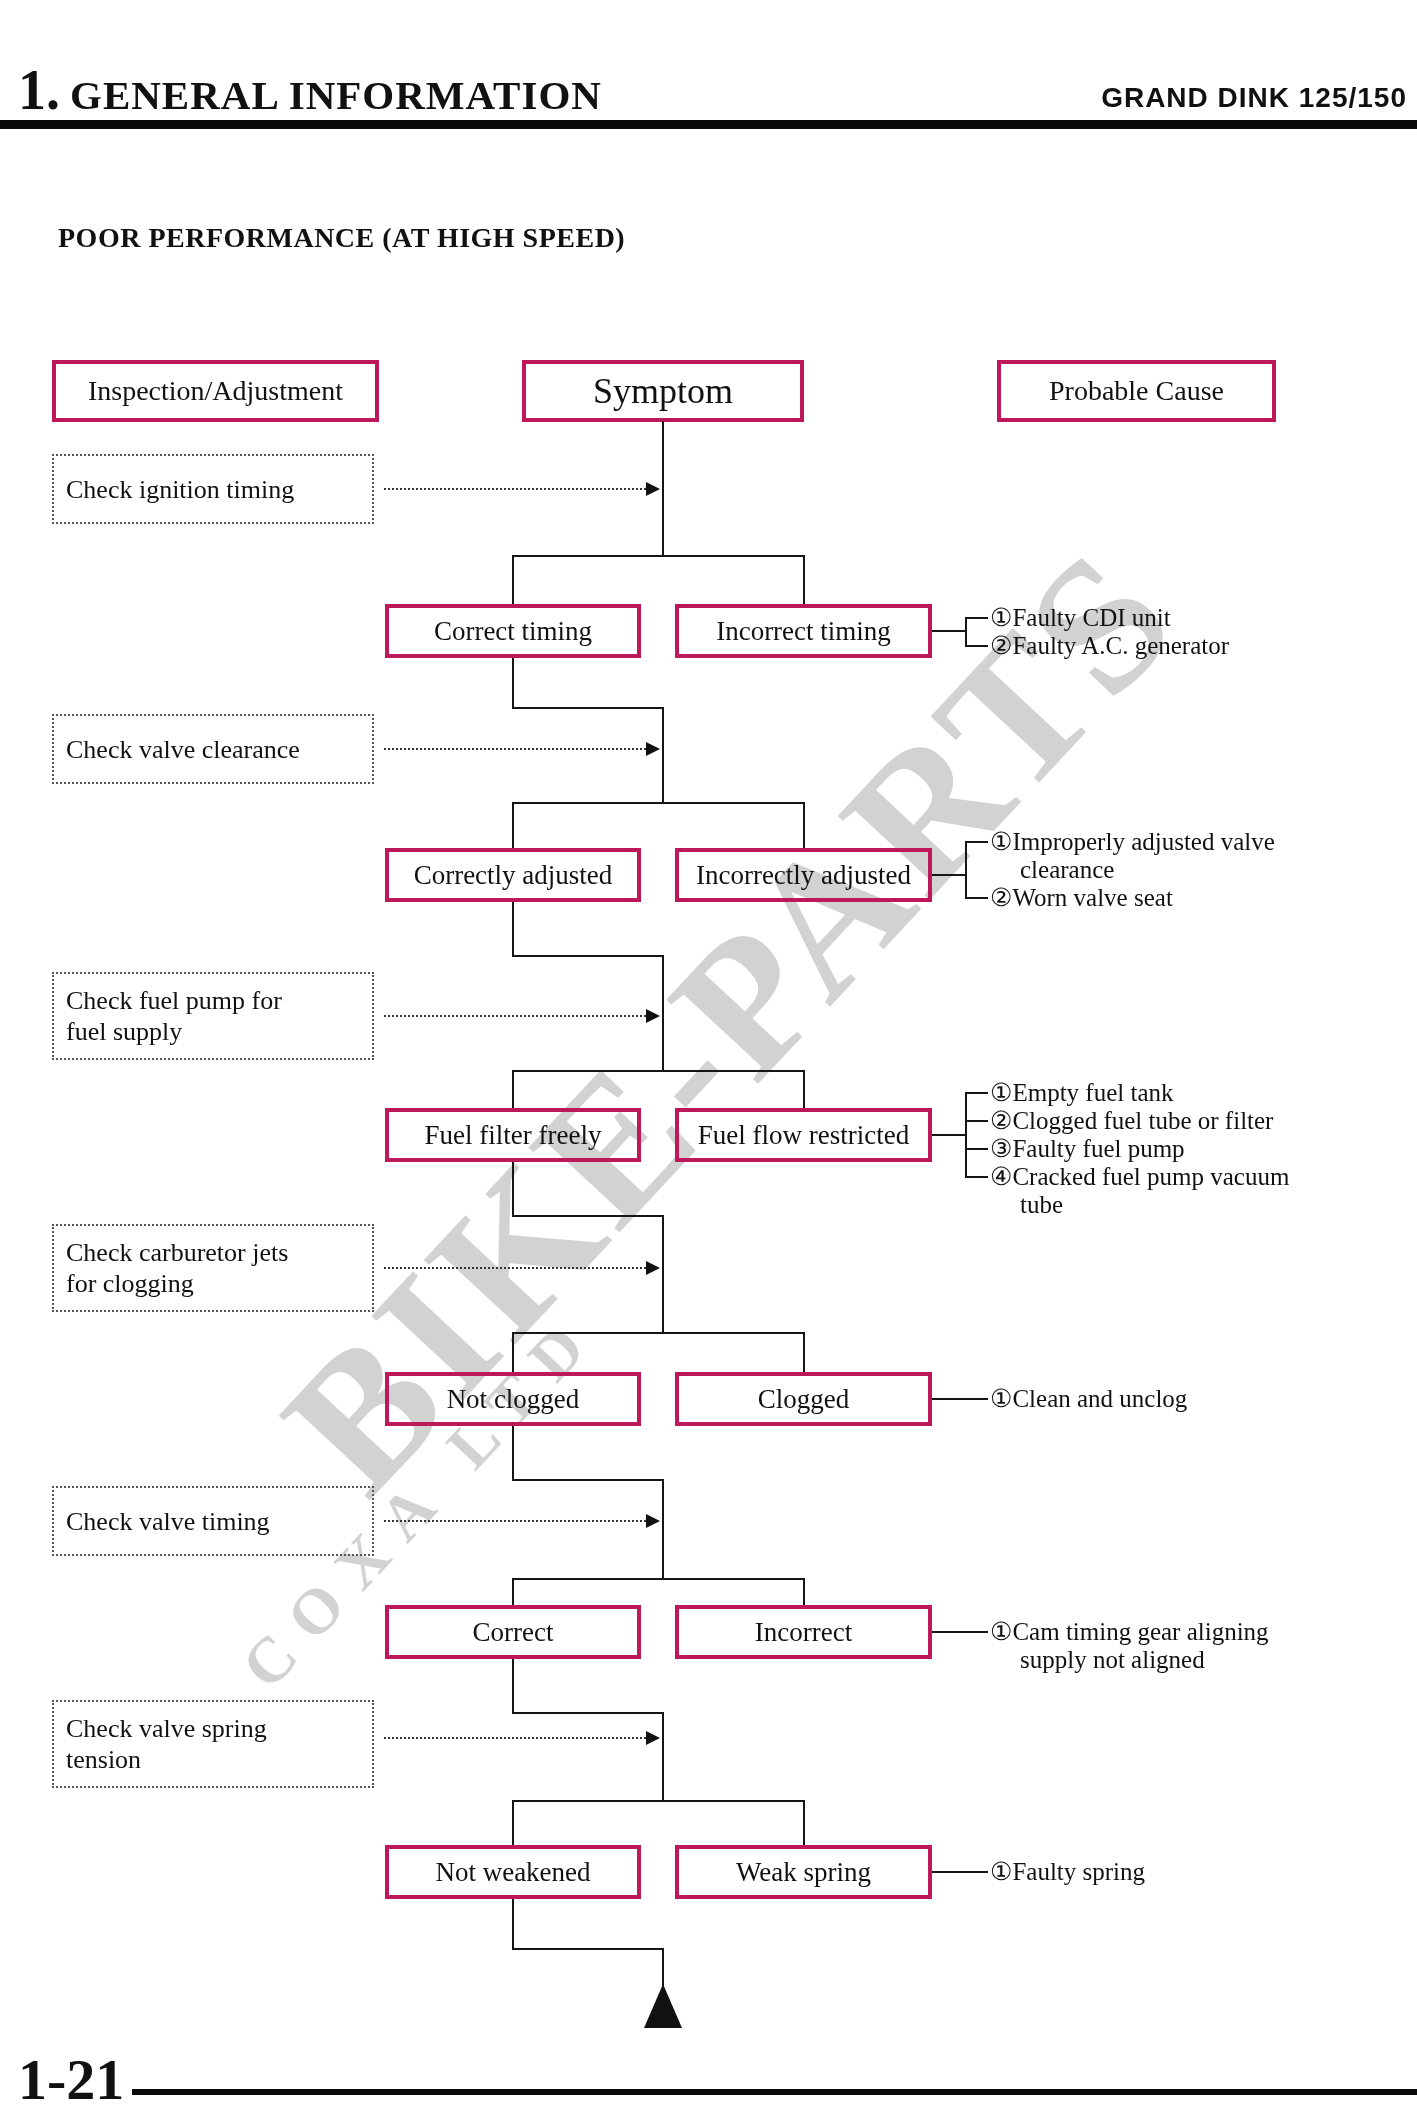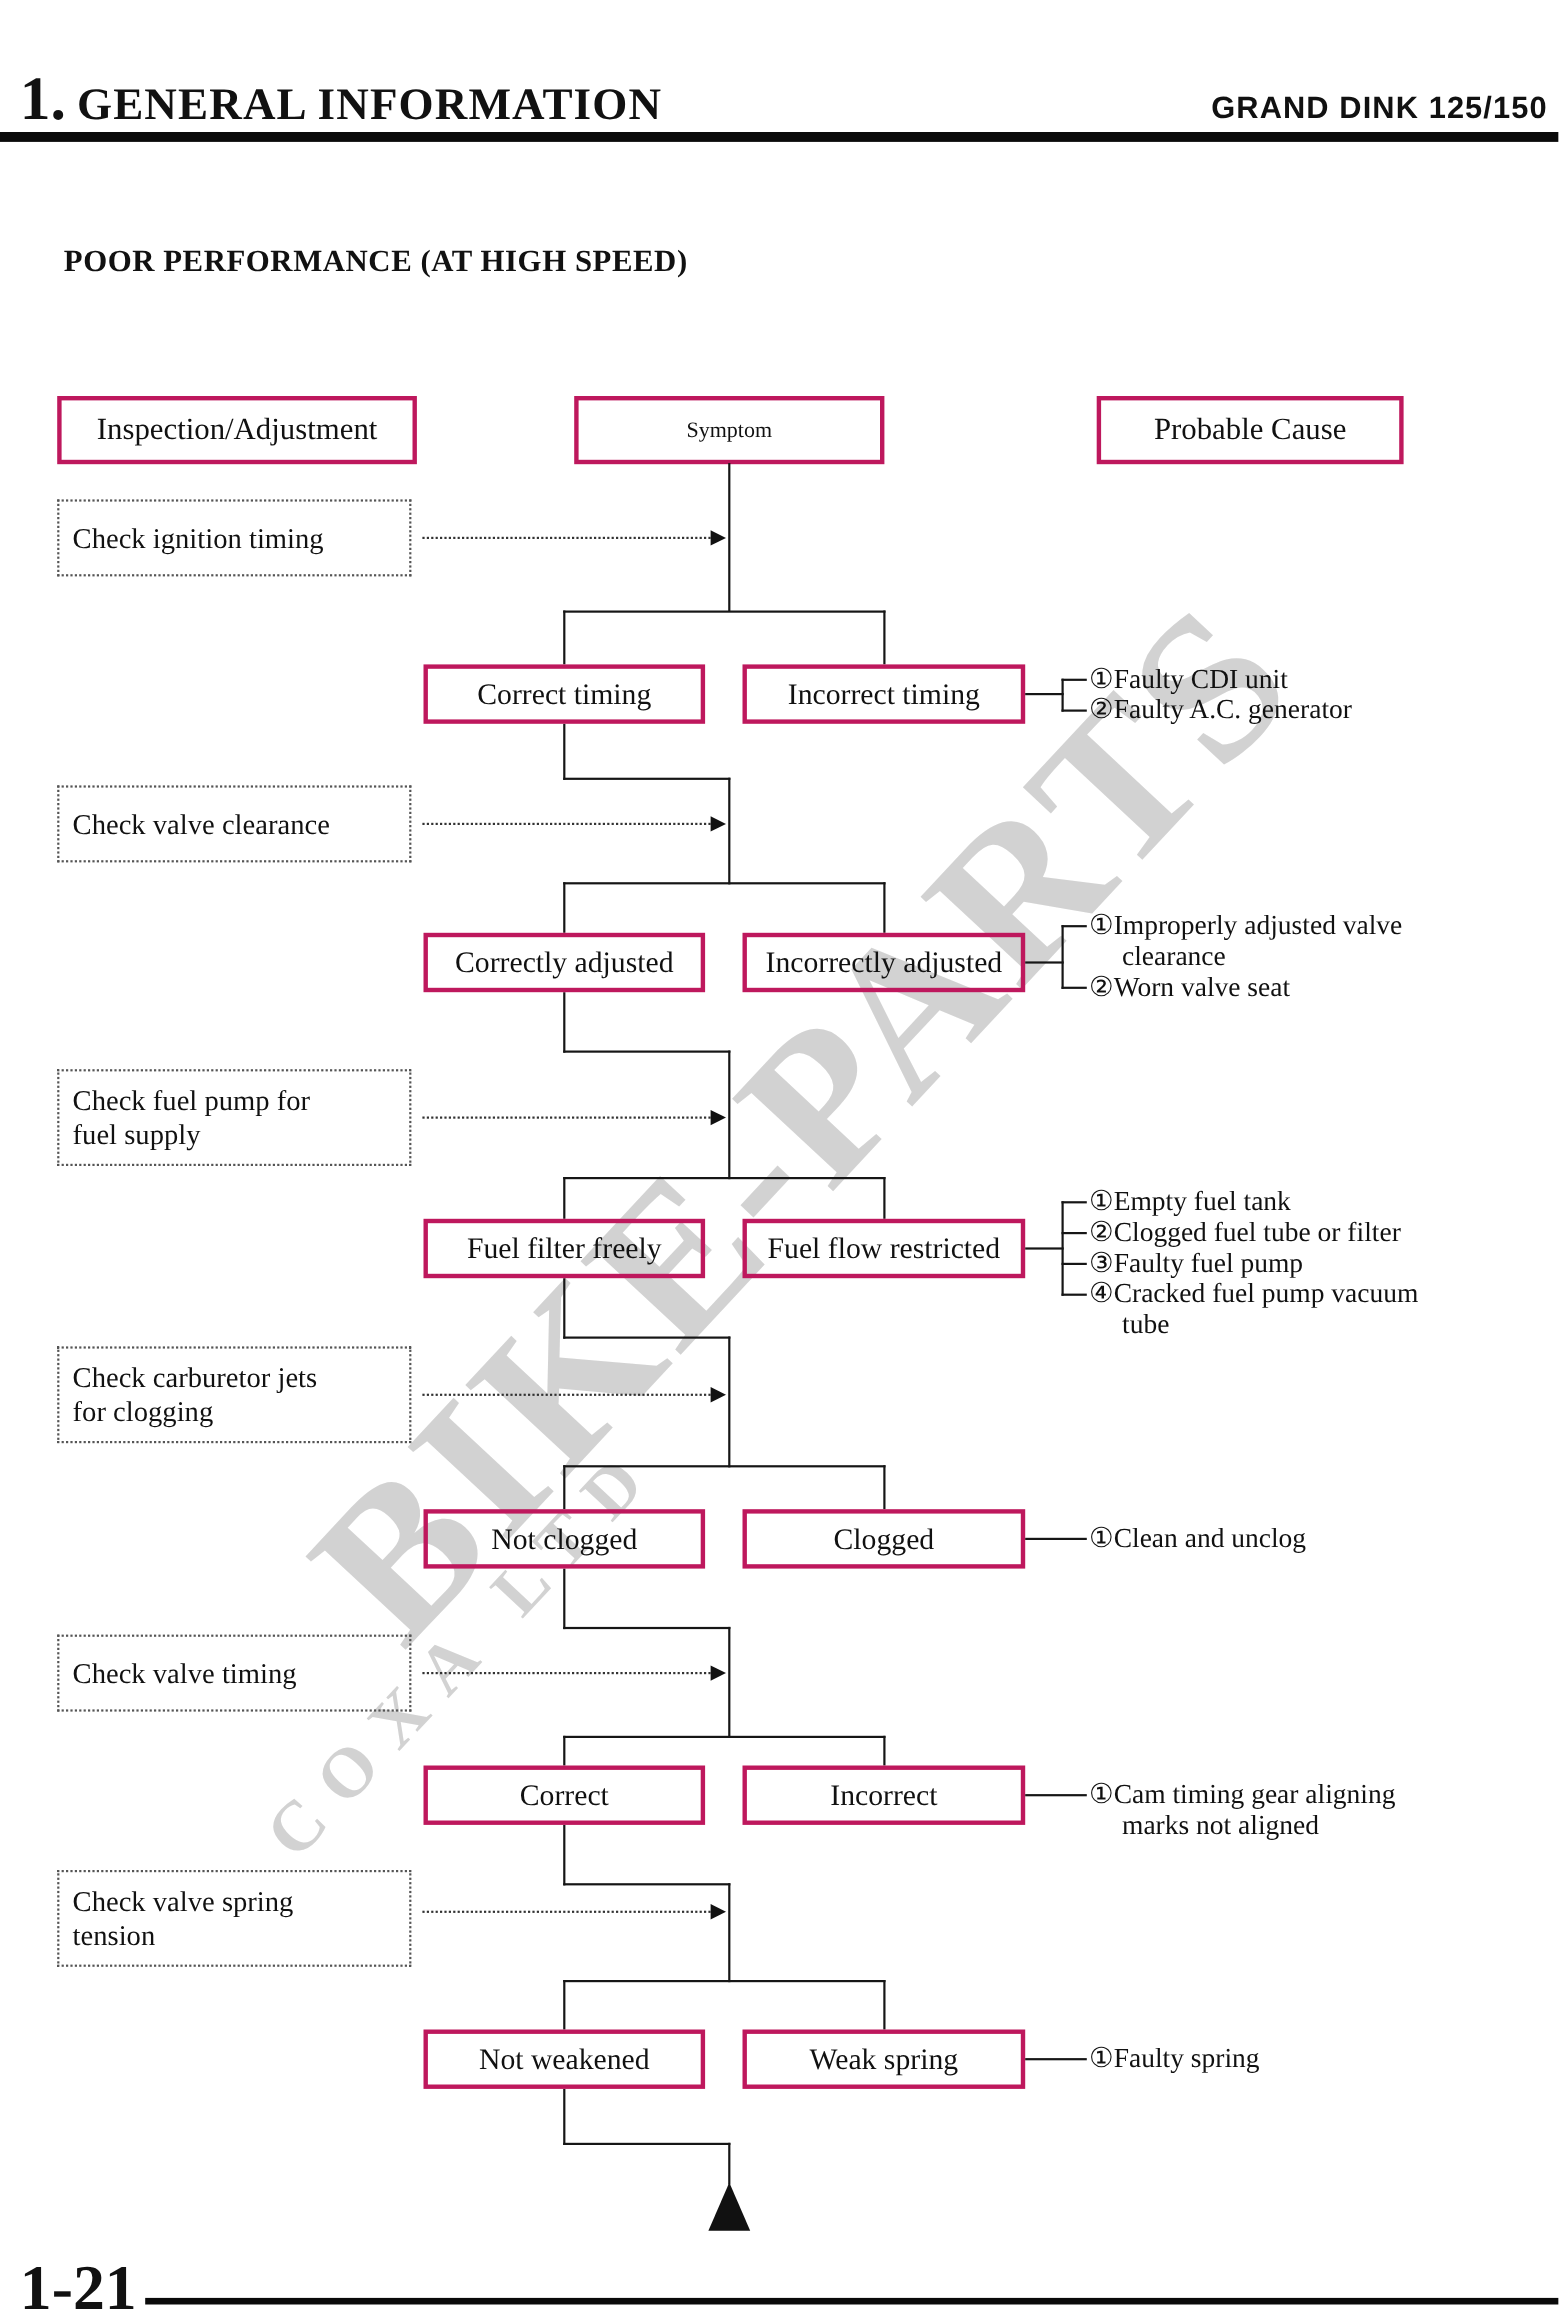--- a/index.html
+++ b/index.html
@@ -55,21 +55,21 @@
     <div class="hgroup">
       <span class="hnum">1.</span>
       <span class="htitle">GENERAL INFORMATION</span>
     </div>
     <div class="model">GRAND DINK 125/150</div>
     <div class="hrule"></div>
 
     <div class="ptitle">POOR PERFORMANCE (AT HIGH SPEED)</div>
 
     <div class="box" style="left:52px; top:360px; width:327px; height:62px; font-size:28px;">Inspection/Adjustment</div>
-    <div class="box" style="left:522px; top:360px; width:282px; height:62px; font-size:20px;">Symptom</div>
+    <div class="box" style="left:522px; top:360px; width:282px; height:62px; font-size:36px;">Symptom</div>
     <div class="box" style="left:997px; top:360px; width:279px; height:62px; font-size:28px;">Probable Cause</div>
 
     <div class="ln" style="left:662px; top:421px; width:2px; height:135px;"></div>
     <div class="ln" style="left:662px; top:707px; width:2px; height:97px;"></div>
     <div class="ln" style="left:662px; top:955px; width:2px; height:117px;"></div>
     <div class="ln" style="left:662px; top:1215px; width:2px; height:119px;"></div>
     <div class="ln" style="left:662px; top:1479px; width:2px; height:101px;"></div>
     <div class="ln" style="left:662px; top:1712px; width:2px; height:90px;"></div>
     <div class="ln" style="left:662px; top:1948px; width:2px; height:38px;"></div>
 
@@ -176,21 +176,21 @@
     <div class="check" style="top:1486px; height:70px;">
       <div>Check valve timing</div>
     </div>
     <div class="dot" style="left:384px; top:1520px; width:262px;"></div>
     <div class="ahead" style="left:646px; top:1514px;"></div>
     <div class="box" style="left:385px; top:1605px; width:256px; height:54px;">Correct</div>
     <div class="box" style="left:675px; top:1605px; width:257px; height:54px;">Incorrect</div>
     <div class="ln" style="left:932px; top:1631px; width:56px; height:2px;"></div>
     <div class="causes" style="top:1618px;">
       <div>①Cam timing gear aligning</div>
-      <div class="ind">marks not aligned</div>
+      <div class="ind">supply not aligned</div>
     </div>
 
     <div class="check" style="top:1700px; height:88px;">
       <div>Check valve spring</div>
       <div>tension</div>
     </div>
     <div class="dot" style="left:384px; top:1737px; width:262px;"></div>
     <div class="ahead" style="left:646px; top:1731px;"></div>
     <div class="box" style="left:385px; top:1845px; width:256px; height:54px;">Not weakened</div>
     <div class="box" style="left:675px; top:1845px; width:257px; height:54px;">Weak spring</div>

